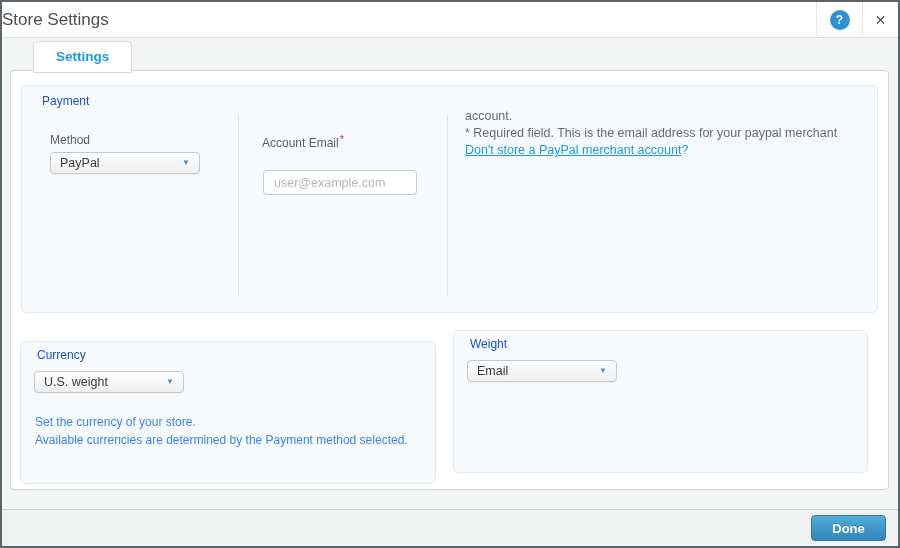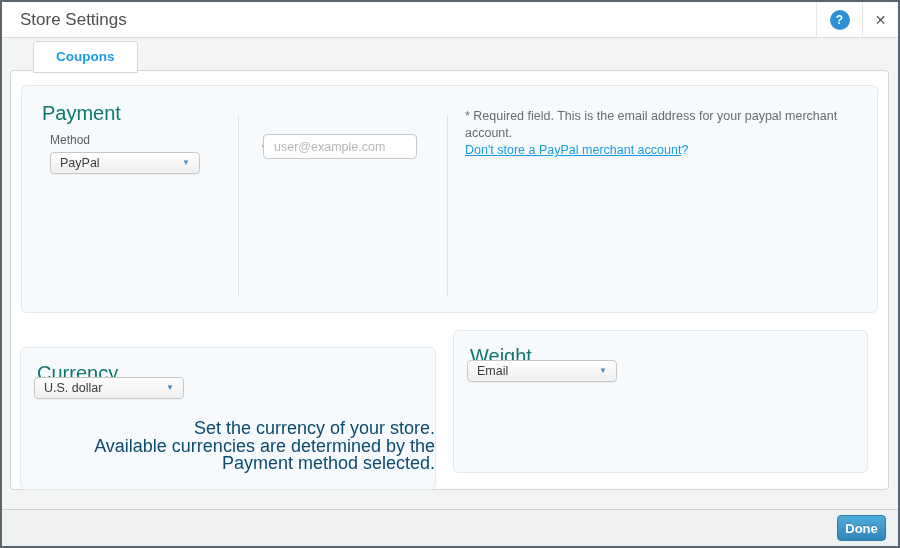--- a/index.html
+++ b/index.html
@@ -10,21 +10,21 @@
     position:relative; width:900px; height:548px;
     border:2px solid #5d656c; background:#f3f4f4; overflow:hidden;
   }
 
   
   .header{
     position:absolute; top:0; left:0; right:0; height:36px;
     background:#fff; border-bottom:1px solid #dcdcdc;
     display:flex; align-items:center;
   }
-  .header-title{ flex:1; padding-left:18px; font-size:17px; color:#4f4f4f; }
+  .header-title{ flex:1; font-size:17px; color:#4f4f4f; }
   .header-cell{
     height:36px; display:flex; align-items:center; justify-content:center;
     border-left:1px solid #e6e6e6; cursor:pointer;
   }
   .help-cell{ width:46px; }
   .close-cell{ width:36px; }
   .help-circle{
     width:20px; height:20px; border-radius:50%;
     background:#2e91d5; color:#fff; font-size:12px; font-weight:bold;
     display:flex; align-items:center; justify-content:center;
@@ -52,25 +52,25 @@
   
   .container{
     position:absolute; left:8px; right:9px; top:68px; height:420px;
     background:#fff; border:1px solid #d6d6d6; border-radius:4px; z-index:1;
   }
   .panel{
     position:absolute; background:#f6fafd;
     border:1px solid #e2e8ed; border-radius:6px;
   }
   .panel-payment{ left:10px; right:10px; top:14px; height:228px; }
-  .panel-currency{ left:9px;  top:276px; width:416px; height:143px;text-align:right; }
+  .panel-currency{ left:9px;  top:270px; width:416px; height:143px; }
   .panel-weight{   left:442px; top:259px; width:415px; height:143px; }
 
   .panel-heading{
-    position:absolute; font-size:20px; color:#0f766e;margin-top:8px;
+    position:absolute; font-size:12px; color:#1d4ed8;
   }
   .pay-heading{ left:20px; top:8px; }
 
   .pay-divider{
     position:absolute; top:29px; height:181px; width:1px; background:#e0e4e8;
   }
   .divider-1{ left:216px; }
   .divider-2{ left:425px; }
 
   .field-label{ position:absolute; font-size:12px; color:#5a5f63; }
@@ -97,32 +97,32 @@
 
   .notes{
     position:absolute; left:443px; top:22px; width:402px;
     font-size:12.5px; color:#6b6b6b; line-height:17px;
   }
   .merchant-link{ color:#1b9ae0; text-decoration:underline; cursor:pointer; }
   .link-suffix{ color:#1b9ae0; }
 
   .sub-heading{ left:16px; top:6px; }
   .sub-desc{
-    position:absolute; left:14px; font-size:18px; color:#0c4a6e; line-height:17.5px;
+    position:absolute; left:14px; font-size:12px; color:#3b82f6; line-height:17.5px;
   }
   .currency-desc{ top:72px; }
   .weight-desc{ top:92px; }
 
   
   .footer{
     position:absolute; left:0; right:0; bottom:0; height:37px;
     background:#f0f1f1; border-top:1px solid #d2d3d4;
   }
   .done-btn{
-    position:absolute; right:12px; top:5px; width:49px; height:26px;
+    position:absolute; right:12px; top:5px; width:75px; height:26px;
     background:linear-gradient(#4fabd9,#3286b8);
     border:1px solid #2f7ca9; border-radius:4px;
     color:#fff; font-size:13px; font-weight:bold;
     font-family:"Liberation Sans","DejaVu Sans",sans-serif;
     cursor:pointer; text-shadow:0 -1px 0 rgba(0,0,0,0.18);
   }
 </style>
 </head>
 <body>
 
@@ -132,52 +132,52 @@
     <div class="header-title">Store Settings</div>
     <div class="header-cell help-cell">
       <div class="help-circle">?</div>
     </div>
     <div class="header-cell close-cell">
       <span class="close-glyph">✕</span>
     </div>
   </div>
 
   <div class="tabs">
-    <div class="tab tab-inactive">Coupons</div>
+    <div class="tab tab-inactive">Settings</div>
   </div>
 
   <div class="container">
 
     <div class="panel panel-payment">
       <div class="panel-heading pay-heading">Payment</div>
       <div class="pay-divider divider-1"></div>
       <div class="pay-divider divider-2"></div>
 
       <div class="field-label" style="left:28px; top:47px;">Method</div>
       <div class="dropdown" style="left:28px; top:66px;">
         <span>PayPal</span>
         <span class="caret">▼</span>
       </div>
 
       <div class="field-label" style="left:240px; top:47px;">
         <span>Account Email</span><span class="required-mark">*</span>
       </div>
-      <input class="text-input" style="left: 241px; top: 48px;" type="text" placeholder="user@example.com">
+      <input class="text-input" style="left: 241px; top: 84px;" type="text" placeholder="user@example.com">
 
       <div class="notes">
+        <div>account.</div>
         <div>* Required field. This is the email address for your paypal merchant</div>
-        <div>account.</div>
         <div><span class="merchant-link">Don't store a PayPal merchant account</span><span class="link-suffix">?</span></div>
       </div>
     </div>
 
     <div class="panel panel-currency">
       <div class="panel-heading sub-heading">Currency</div>
       <div class="dropdown" style="left:13px; top:29px;">
-        <span>U.S. dollar</span>
+        <span>U.S. weight</span>
         <span class="caret">▼</span>
       </div>
       <div class="sub-desc currency-desc">
         <div>Set the currency of your store.</div>
         <div>Available currencies are determined by the Payment method selected.</div>
       </div>
     </div>
 
     <div class="panel panel-weight">
       <div class="panel-heading sub-heading">Weight</div>

